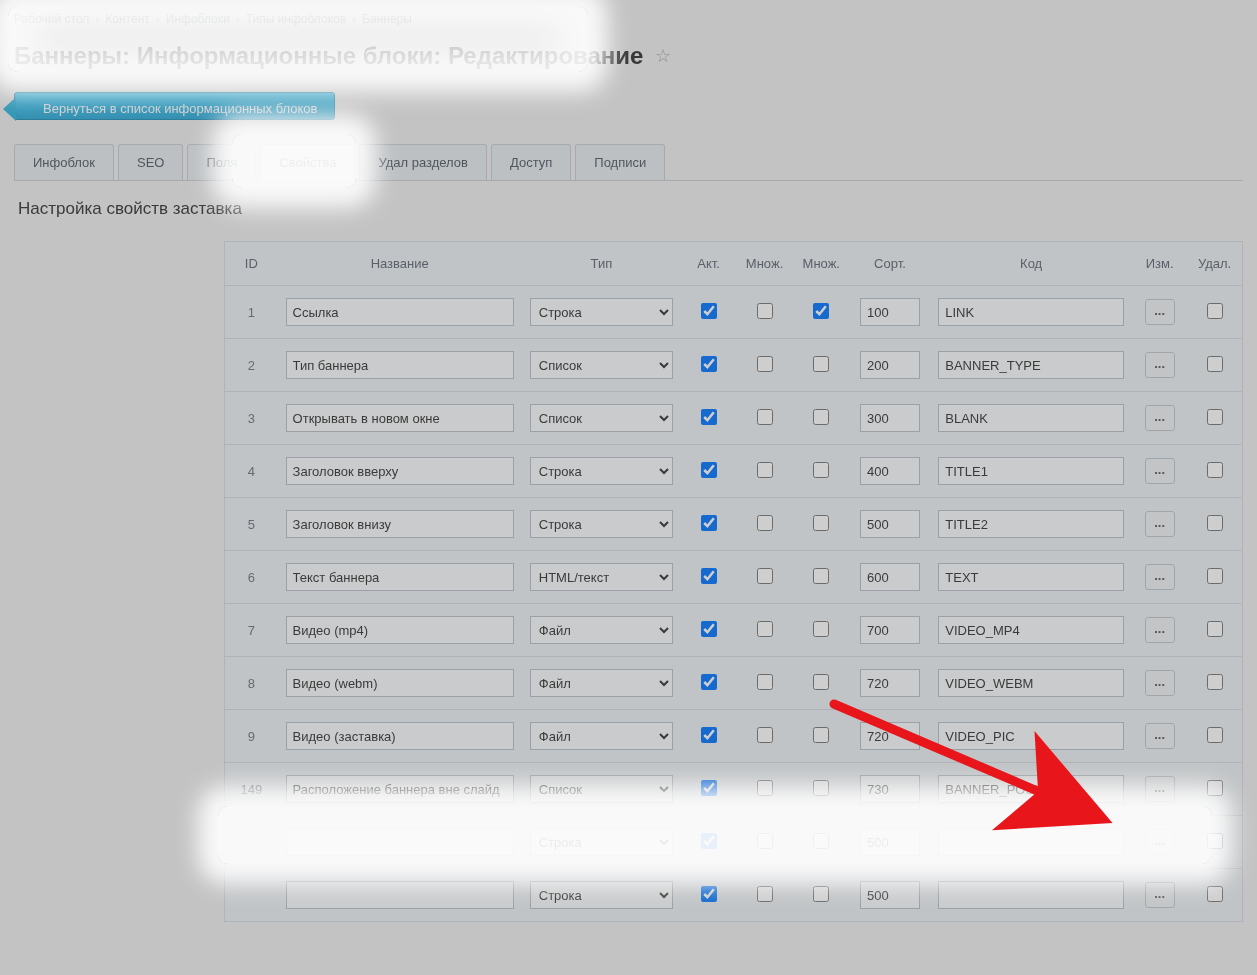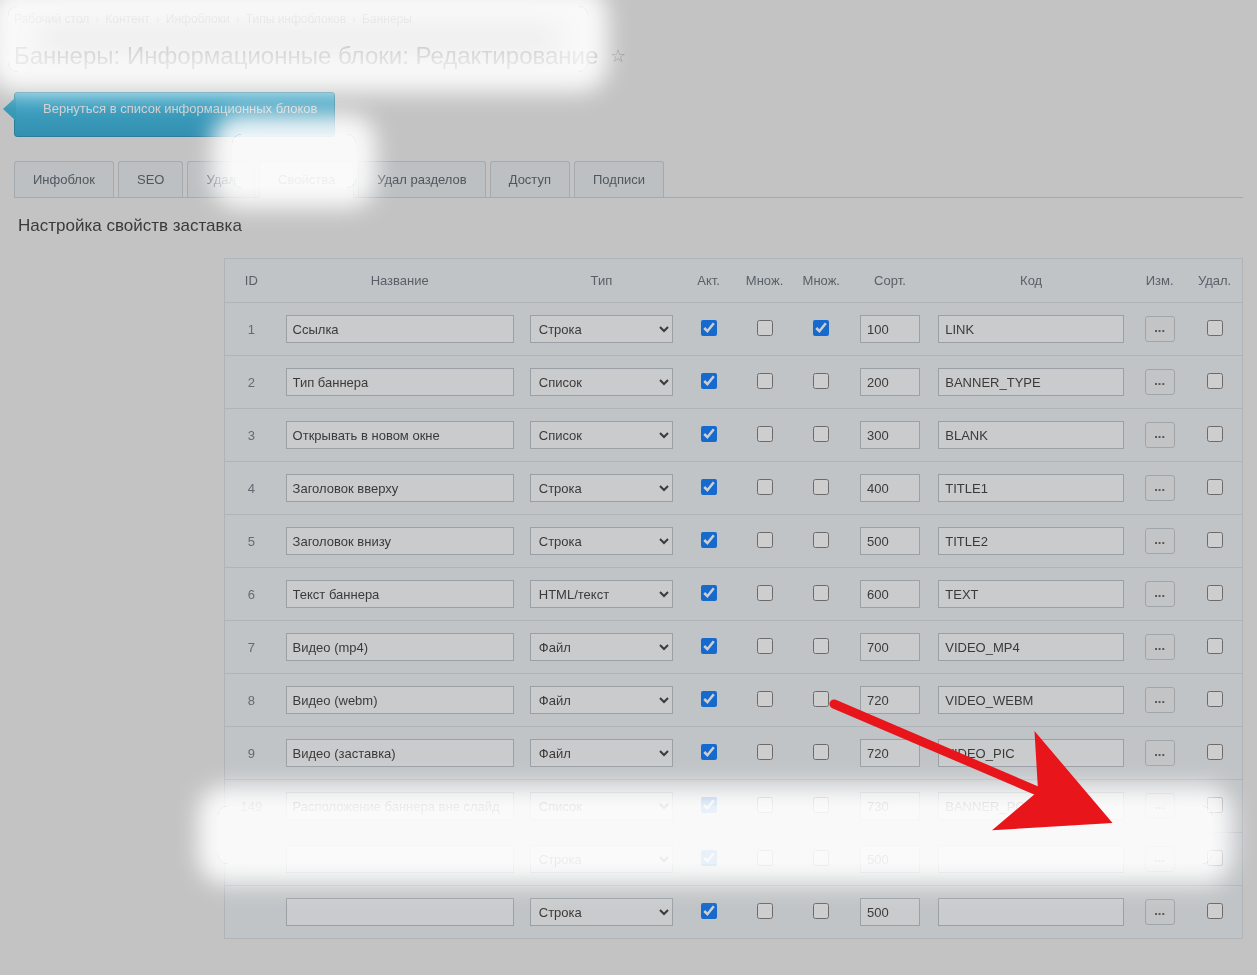--- a/index.html
+++ b/index.html
@@ -18,39 +18,39 @@
 }
 .breadcrumb {
   font-size: 12px;
   color: #7a8590;
   padding: 4px 0 10px;
 }
 .breadcrumb span { color: #7a8590; }
 .breadcrumb .sep { margin: 0 6px; color: #9aa3ad; }
 h1.page-title {
   font-size: 24px;
-  font-weight: normal;
+  font-weight: bold;
   color: #2f2f2f;
   padding: 6px 0 14px;
   display: inline-block;
 }
 .star-icon {
   display: inline-block;
   color: #aaa;
   font-size: 18px;
   margin-left: 8px;
   vertical-align: 2px;
 }
 .back-btn-wrap { padding: 8px 0 24px; }
 .back-btn {
   display: inline-block;
   position: relative;
   background: linear-gradient(to bottom,#3bc8f5,#2aa9d6);
   color: #fff;
-  padding: 8px 16px 20px 28px;
+  padding: 8px 16px 3px 28px;
   border-radius: 3px;
   font-size: 13px;
   cursor: pointer;
   border: 1px solid #1f8fb7;
 }
 .back-btn::before {
   content: "";
   position: absolute;
   left: -12px;
   top: 4px;
@@ -196,21 +196,21 @@
     <span class="star-icon">☆</span>
   </div>
 
   <div class="back-btn-wrap">
     <span class="back-btn">Вернуться в список информационных блоков</span>
   </div>
 
   <div class="tabs" id="tabs-bar">
       <div class="tab">Инфоблок</div>
       <div class="tab">SEO</div>
-      <div class="tab">Удал</div>
+      <div class="tab">Поля</div>
       <div class="tab active">Свойства</div>
       <div class="tab">Удал разделов</div>
       <div class="tab">Доступ</div>
       <div class="tab">Подписи</div>
     </div>
 
   <div class="section-heading">Настройка свойств заставка</div>
 
   <div style="padding-left:210px;">
     <table class="props-table">

